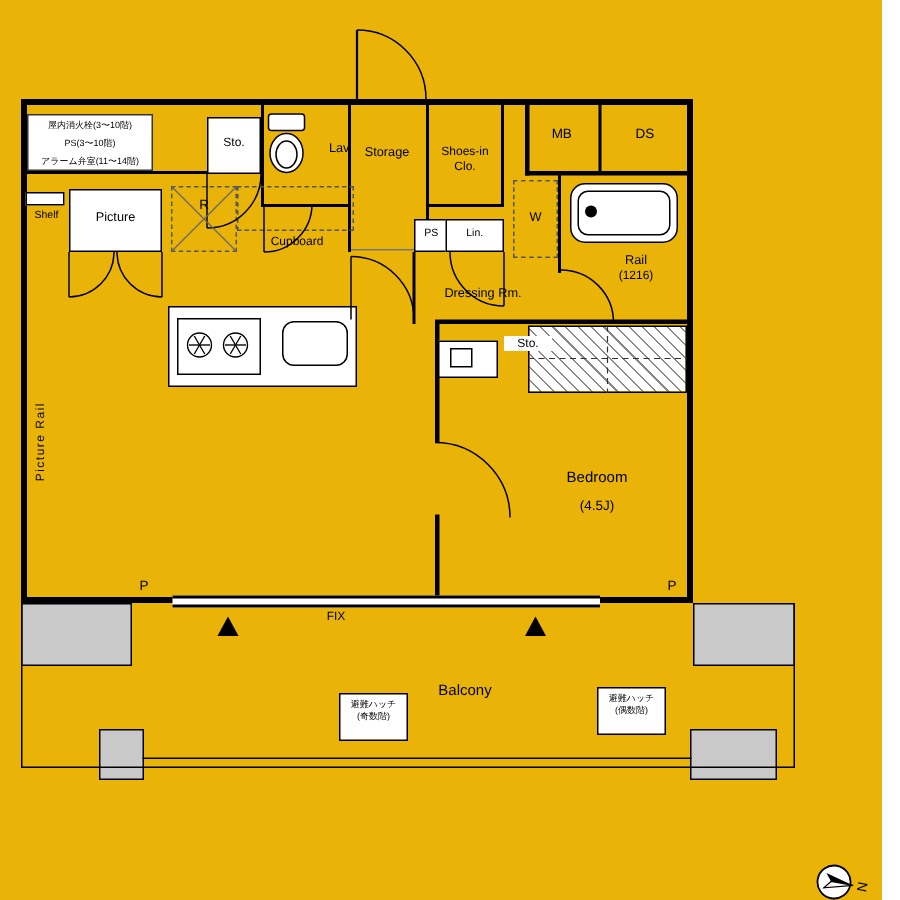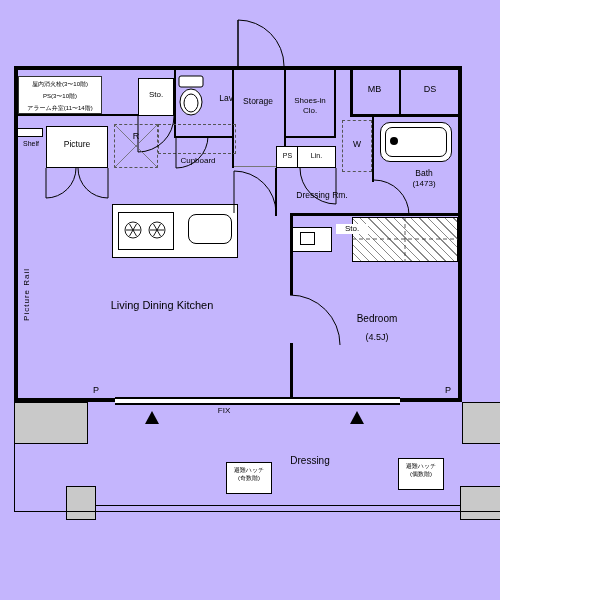--- a/index.html
+++ b/index.html
@@ -1,17 +1,17 @@
 <!DOCTYPE html>
 <html><head>
 <meta charset="utf-8">
 <title>Floor Plan</title>
 <style>
   html,body{margin:0;padding:0;background:#fff}
-  #plan{position:relative;width:500px;height:600px;background:#c4b5fd;
+  #plan{position:relative;width:588px;height:600px;background:#eab308;
         font-family:"Liberation Sans",sans-serif;color:#000;overflow:hidden}
   .wall{position:absolute;background:#000;z-index:5}
   .gray{position:absolute;background:#c9c9c9;border:1px solid #000;box-sizing:border-box;z-index:2}
   .thin{position:absolute;background:#000;z-index:3}
   .box{position:absolute;border:1px solid #000;background:#fff;box-sizing:border-box;z-index:6}
   .dash{position:absolute;border:1px dashed #555;box-sizing:border-box;z-index:6}
   .lbl{position:absolute;text-align:center;line-height:1.25;white-space:nowrap;z-index:8}
   .f6{font-size:6px}.f7{font-size:7px}.f8{font-size:8px}.f85{font-size:8.5px}
   .f9{font-size:9px}.f10{font-size:10px}.f11{font-size:11px}
   .blk{display:block}
@@ -99,41 +99,40 @@
   <div class="lbl f9" style="left:350px;top:84px;width:49px">MB</div>
   <div class="lbl f9" style="left:400px;top:84px;width:60px">DS</div>
   <div class="lbl f7" style="left:14px;top:140px;width:34px">Shelf</div>
   <div class="lbl f85" style="left:46px;top:139px;width:62px">Picture</div>
   <div class="lbl f9" style="left:114px;top:131px;width:44px">R</div>
   <div class="lbl f8" style="left:158px;top:156px;width:80px">Cupboard</div>
   <div class="lbl f7" style="left:276px;top:152px;width:23px">PS</div>
   <div class="lbl f7" style="left:297px;top:152px;width:39px">Lin.</div>
   <div class="lbl f85" style="left:342px;top:139px;width:30px">W</div>
   <div class="lbl f85" style="left:392px;top:168px;width:64px">
-    <span class="blk">Bath</span>
-    <span class="blk f8">(1473)</span>
+    <span class="blk">Rail</span>
+    <span class="blk f8">(1216)</span>
   </div>
   <div class="lbl f85" style="left:280px;top:190px;width:84px">Dressing Rm.</div>
   <div class="lbl f8" style="left:336px;top:224px;width:32px;background:#fff;z-index:8">Sto.</div>
 
   <div class="lbl" style="left:72px;top:299px;width:180px">
-    <span class="blk f11">Living Dining Kitchen</span>
-  </div>
-  <div class="lbl" style="left:317px;top:313px;width:120px">
+  </div>
+  <div class="lbl" style="left:338px;top:313px;width:120px">
     <span class="blk f10">Bedroom</span>
     <span class="blk f9" style="margin-top:6px">(4.5J)</span>
   </div>
 
   <div class="vtext f8" style="left:22px;top:268px">Picture Rail</div>
 
   <div class="lbl f8" style="left:202px;top:406px;width:44px">FIX</div>
   <div class="lbl f9" style="left:86px;top:385px;width:20px">P</div>
   <div class="lbl f9" style="left:438px;top:385px;width:20px">P</div>
 
-  <div class="lbl f10" style="left:255px;top:455px;width:110px">Dressing</div>
+  <div class="lbl f10" style="left:255px;top:455px;width:110px">Balcony</div>
   <div class="lbl f6" style="left:226px;top:467px;width:46px">
     <span class="blk">避難ハッチ</span>
     <span class="blk">(奇数階)</span>
   </div>
   <div class="lbl f6" style="left:398px;top:463px;width:46px">
     <span class="blk">避難ハッチ</span>
     <span class="blk">(偶数階)</span>
   </div>
 
   <svg class="overlay" width="600" height="600" viewBox="0 0 600 600">

